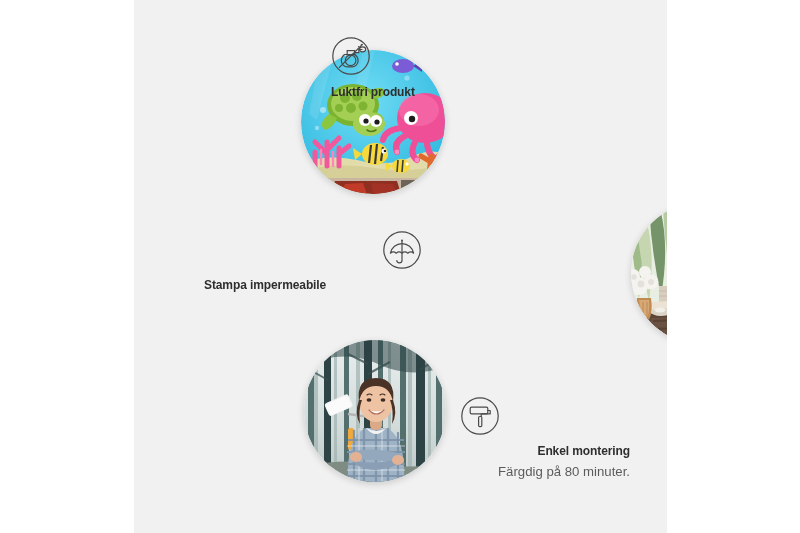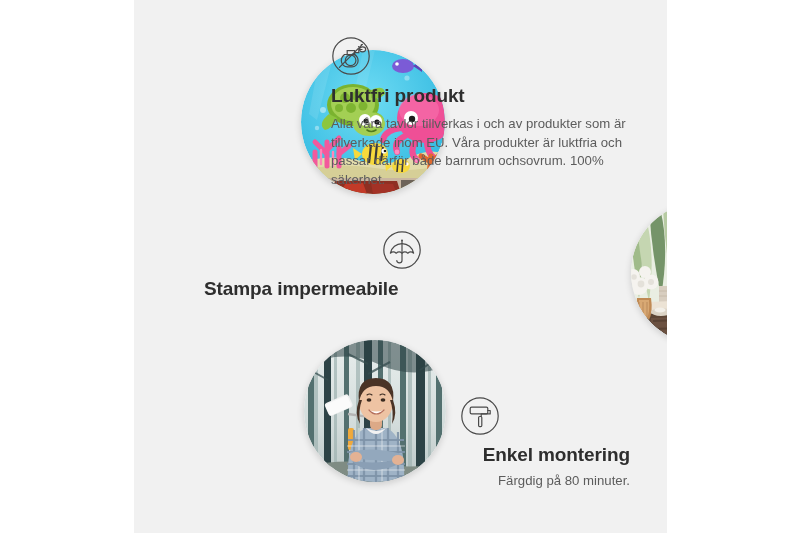--- a/index.html
+++ b/index.html
@@ -36,21 +36,21 @@
     position: absolute;
   }
   .icon-wrap {
     width: 40px;
     height: 40px;
     display: block;
   }
   .icon-wrap svg { display: block; }
 
   .f-title {
-    font-size: 19px;
+    font-size: 12px;
     font-weight: bold;
     color: #2e2e2e;
     letter-spacing: -0.1px;
     margin: 0;
     line-height: 1.2;
   }
   .f-body {
     font-size: 13.2px;
     color: #5c5c5c;
     line-height: 1.42;
@@ -257,21 +257,20 @@
 
           <circle cx="27.6" cy="10.6" r="0.7" fill="#4a4a4a"></circle>
           <circle cx="30.4" cy="8.6" r="0.7" fill="#4a4a4a"></circle>
 
           <circle cx="19.6" cy="24.4" r="5.3" fill="none" stroke="#4a4a4a" stroke-width="1.2"></circle>
 
           <line x1="8.4" y1="31.4" x2="31.4" y2="8.4" stroke="#4a4a4a" stroke-width="1.3" stroke-linecap="round"></line>
         </svg>
       </span>
       <h2 class="f-title">Luktfri produkt</h2>
-      <p class="f-body">Alla våra tavlor tillverkas i och av produkter som är tillverkade inom EU. Våra produkter är luktfria och passar därför både barnrum ochsovrum. 100% säkerhet.</p>
     </div>
 
     <div class="photo" id="photo-bathroom">
       <svg viewBox="0 0 142 142">
         <defs>
           <clipPath id="clipB">
               <circle cx="71" cy="71" r="71"></circle>
             </clipPath>
         </defs>
         <g clip-path="url(#clipB)">

